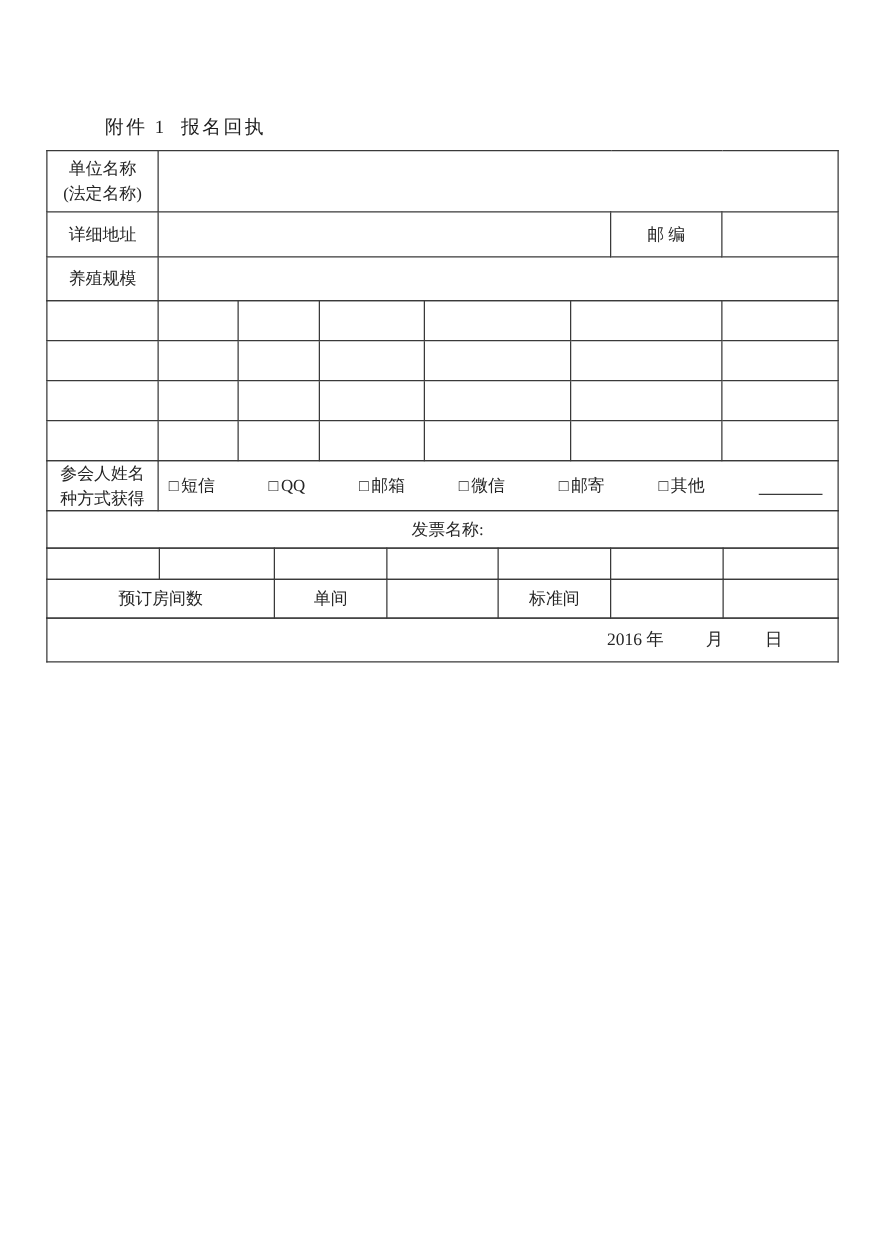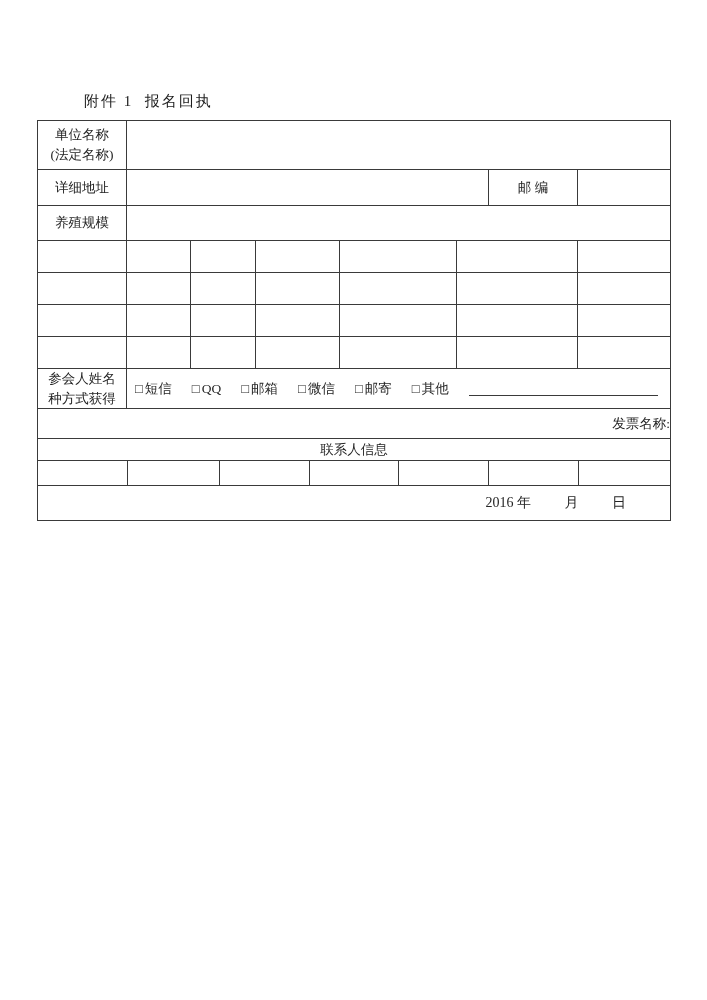--- a/index.html
+++ b/index.html
@@ -11,38 +11,38 @@
     position:absolute;left:84px;top:92px;
     font-size:15px;letter-spacing:2px;color:#1d1d1d;white-space:pre;
   }
   .form{position:absolute;left:37px;top:120px;width:633px;}
   table{border-collapse:collapse;table-layout:fixed;width:633px;}
   table + table{margin-top:-1px;}
   td{
     border:1px solid #3a3a3a;text-align:center;vertical-align:middle;
     font-size:13.5px;padding:0;overflow:hidden;color:#252525;
   }
-  td.left{text-align:right;padding-left:8px;}
+  td.left{text-align:center;padding-left:8px;}
   .two-line div{line-height:1.45;}
   
   .r-unit td{height:48px;}
   .r-addr td{height:35px;}
   .r-scale td{height:34px;}
   .r-phead td{height:38px;}
   .r-pempty td{height:31px;}
   .r-notify td{height:37px;}
   .r-invoice td{height:29px;}
   .r-ctitle td{height:21px;}
   .r-chead td{height:24px;}
   .r-cempty td{height:24px;}
   .r-rooms td{height:30px;}
   .r-date td{height:34px;}
   
   .cbx-wrap{
-    display:flex;align-items:center;gap:20px;
+    display:flex;align-items:center;gap:43px;
     padding:0 12px 0 8px;width:100%;box-sizing:border-box;
   }
   .cbx{white-space:nowrap;}
   .cbx .box{font-size:13px;margin-right:2px;}
   .fill-line{flex:1;border-bottom:1px solid #3a3a3a;height:14px;min-width:40px;}
   
   .date-cell{text-align:right;padding-right:44px;font-size:14px;}
   .date-cell span{display:inline-block;}
   .date-cell .gap{margin-left:30px;}
 </style>
@@ -172,35 +172,52 @@
     <colgroup>
         <col style="width:90px">
         <col style="width:92px">
         <col style="width:90px">
         <col style="width:89px">
         <col style="width:90px">
         <col style="width:90px">
         <col style="width:92px">
       </colgroup>
     <tbody>
-        <tr class="r-ctitle">
-      <td colspan="7">联系人信息</td>
-    </tr>
     <tr class="r-cempty">
       <td></td>
           <td></td>
           <td></td>
           <td></td>
           <td></td>
           <td></td>
           <td></td>
     </tr>
   </tbody>
     </table>
 
+  <table>
+    <colgroup>
+        <col style="width:182px">
+        <col style="width:90px">
+        <col style="width:89px">
+        <col style="width:90px">
+        <col style="width:90px">
+        <col style="width:92px">
+      </colgroup>
+    <tbody>
+        <tr class="r-rooms">
+      <td>预订房间数</td>
+      <td>单间</td>
+      <td></td>
+      <td>标准间</td>
+      <td></td>
+      <td></td>
+    </tr>
+  </tbody>
+    </table>
 
   <table>
     <colgroup>
         <col style="width:633px">
       </colgroup>
     <tbody>
         <tr class="r-date">
       <td class="date-cell">
         <span>2016 年</span>
         <span class="gap">月</span>

